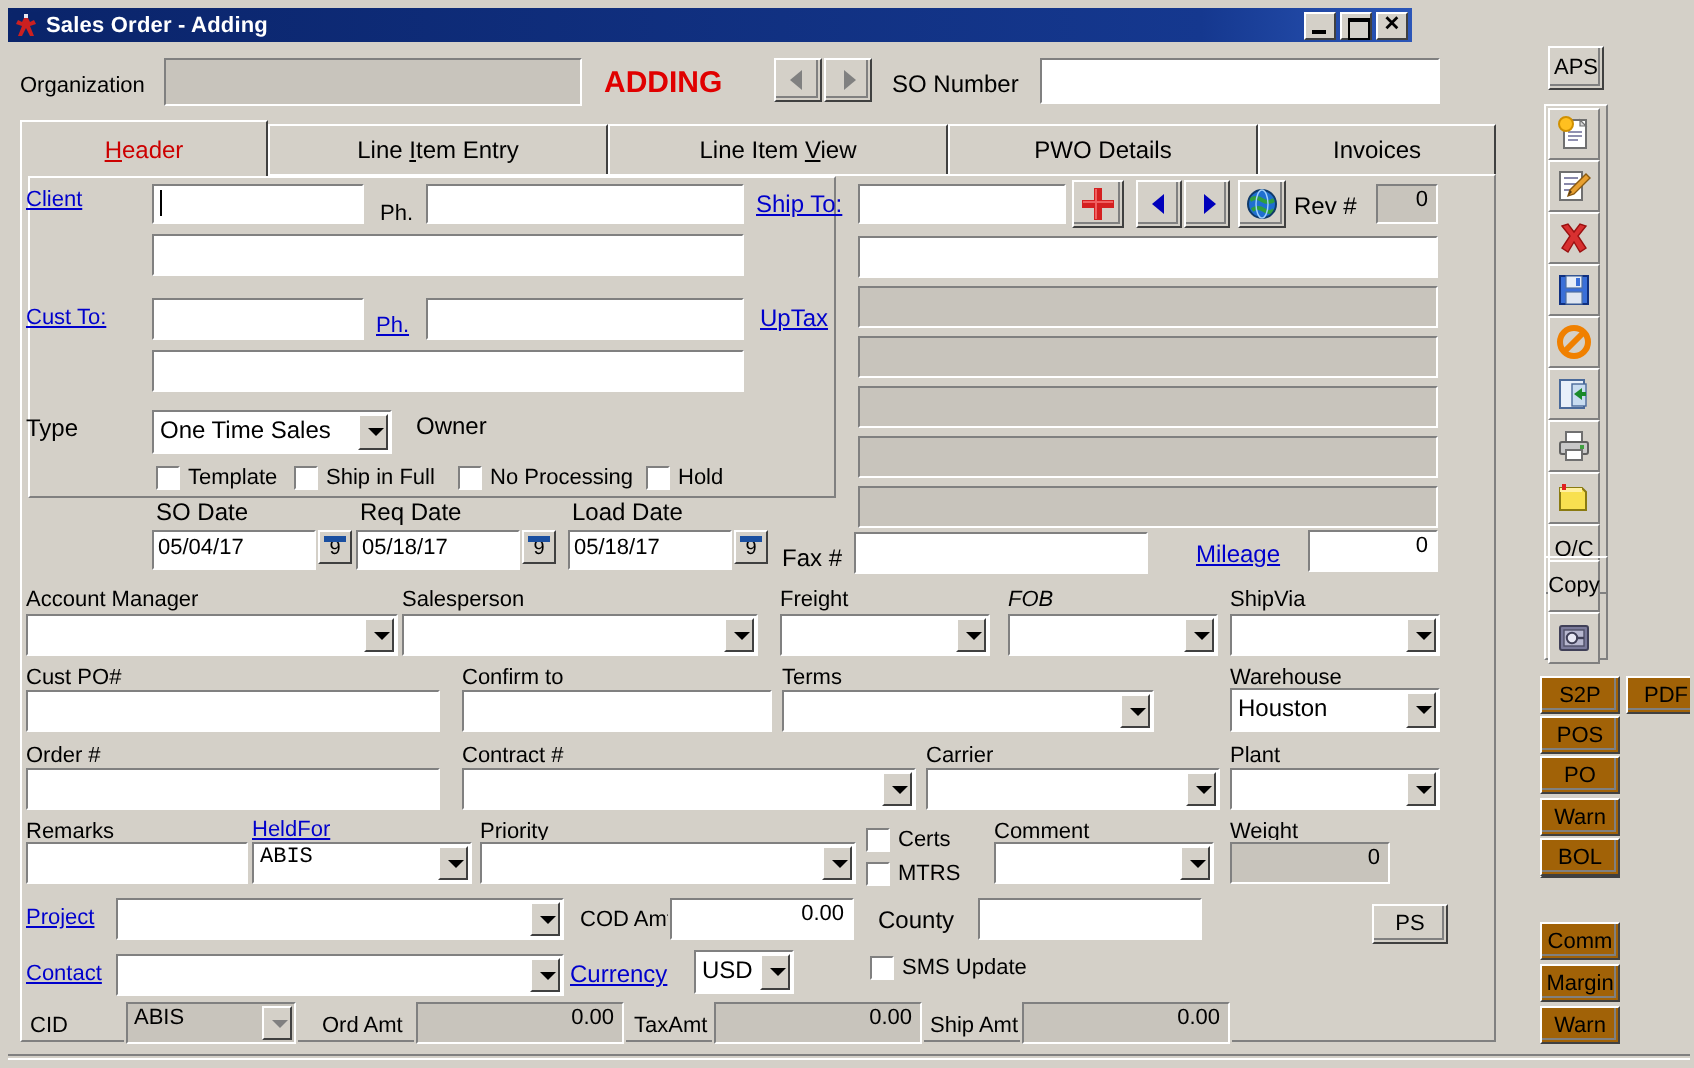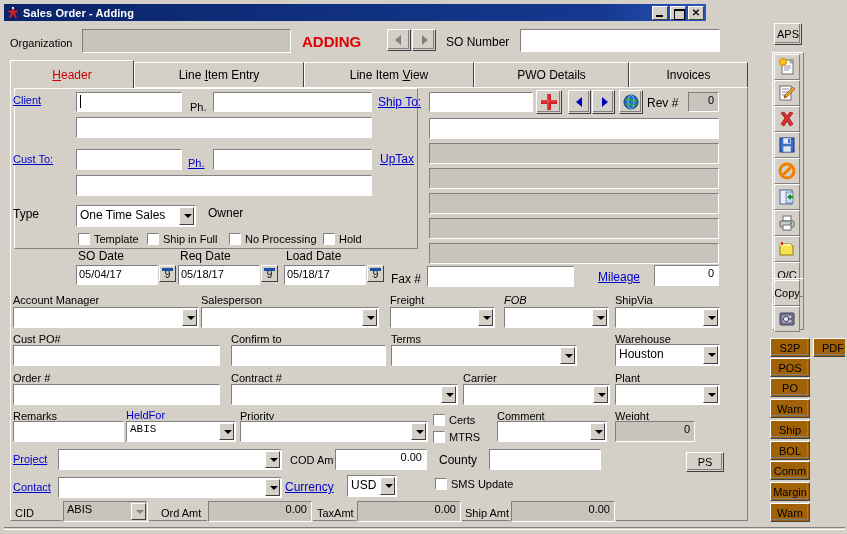--- a/index.html
+++ b/index.html
@@ -596,18 +596,18 @@
       <rect x="10" y="8.4" width="4" height="1.2" fill="#404058"></rect>
     </svg>
   </div>
 
   <div class="sidebtn" style="left:768px; top:336px;">S2P</div>
   <div class="sidebtn" style="left:811px; top:336px;">PDF</div>
   <div class="sidebtn" style="left:768px; top:356px;">POS</div>
   <div class="sidebtn" style="left:768px; top:376px;">PO</div>
   <div class="sidebtn" style="left:768px; top:397px;">Warn</div>
   <div class="sidebtn" style="left:768px; top:418px;">Ship</div>
-  <div class="sidebtn" style="left:768px; top:439px;">BOL</div>
+  <div class="sidebtn" style="left:768px; top:417px;">BOL</div>
   <div class="sidebtn" style="left:768px; top:459px;">Comm</div>
   <div class="sidebtn" style="left:768px; top:480px;">Margin</div>
   <div class="sidebtn" style="left:768px; top:501px;">Warn</div>
 
 </div>
 
 </body></html>

